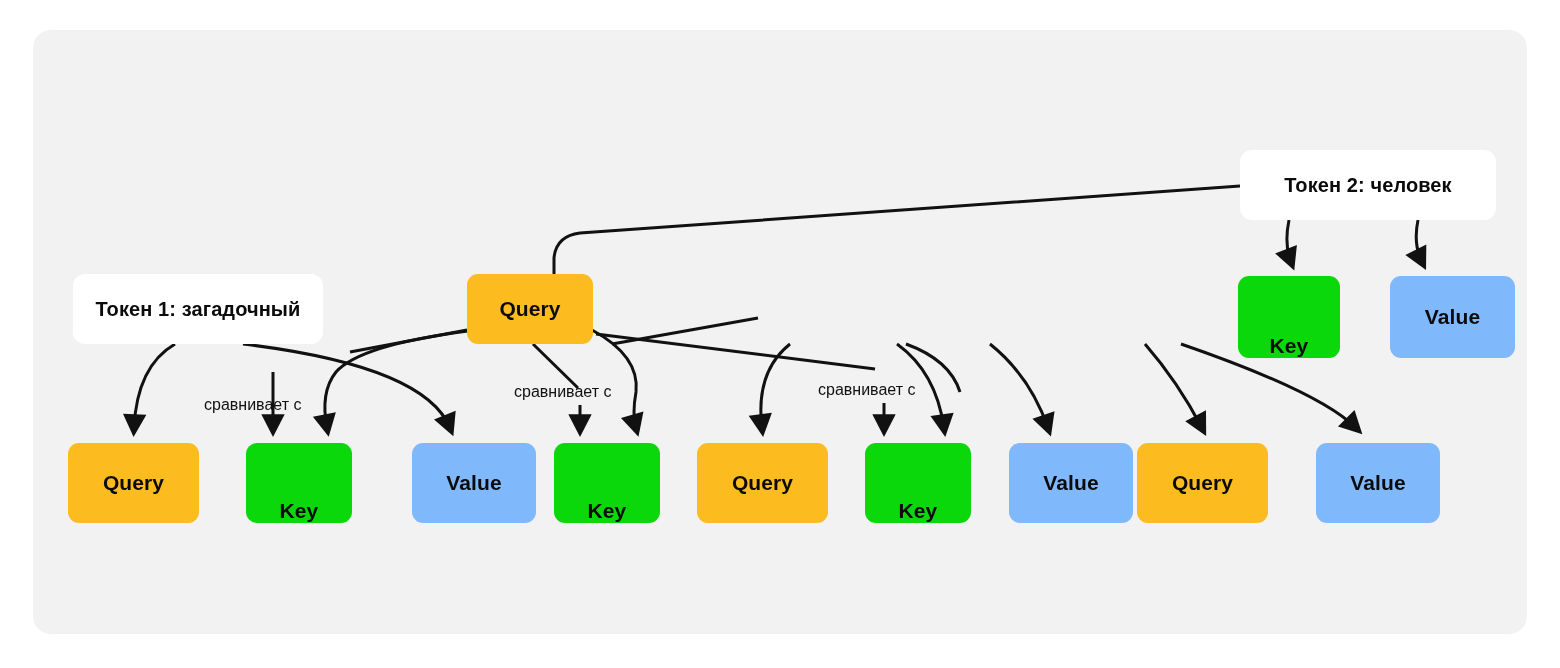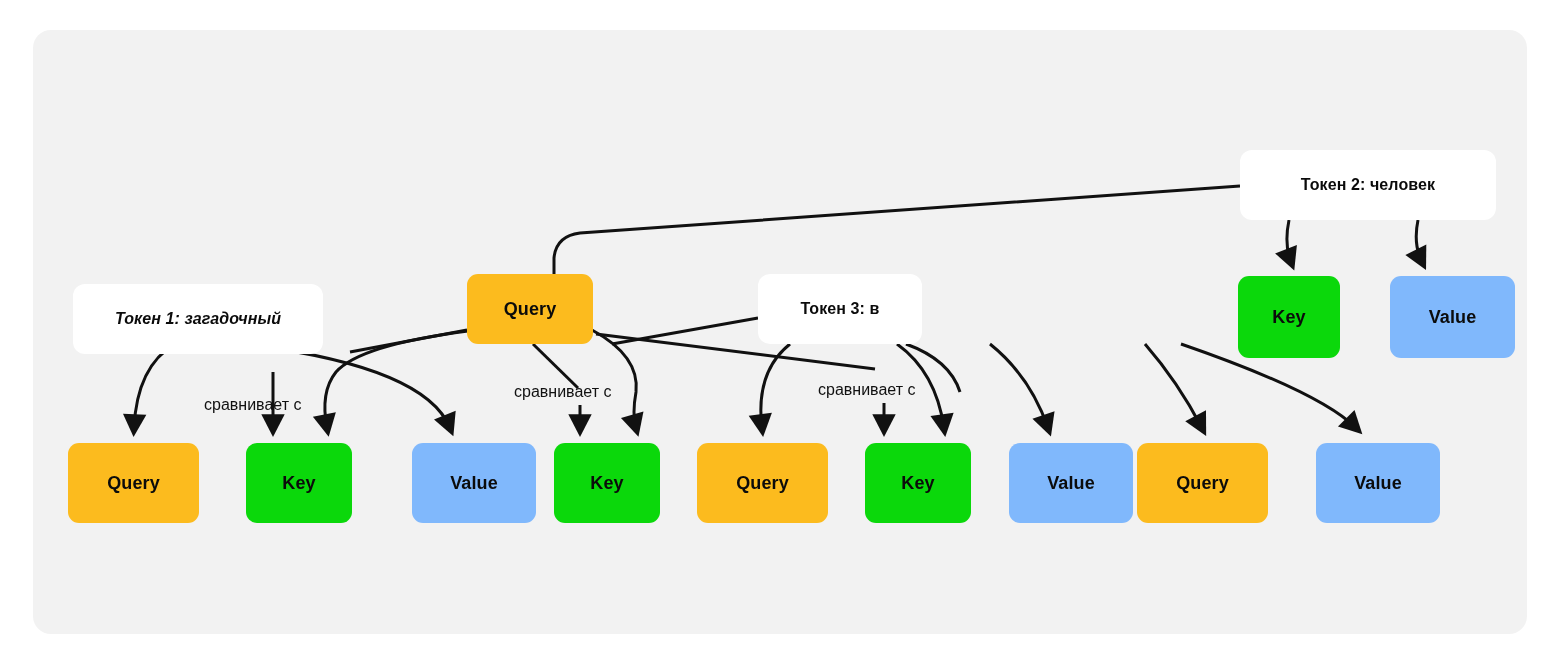--- a/index.html
+++ b/index.html
@@ -42,29 +42,29 @@
     align-items: center;
     justify-content: center;
     border-radius: 10px;
     box-sizing: border-box;
     color: #0b0b0b;
     font-weight: bold;
     letter-spacing: 0.1px;
   }
   .node.token {
     background: #ffffff;
-    font-size: 16px;
+    font-size: 20px;
     border-radius: 12px;
   }
   .node.qkv {
-    font-size: 18px;
+    font-size: 21px;
     border-radius: 11px;
   }
   .node.q { background: #fcbb1e; }
-  .node.k { background: #0bd80b; }
+  .node.k { background: #0bd80b; align-items: flex-end; }
   .node.v { background: #80b8fc; margin-left: 22px; }
   .edge-label {
     position: absolute;
     font-size: 16px;
     font-weight: normal;
     color: #111111;
     white-space: nowrap;
     font-family: "Liberation Sans", sans-serif;
   }
 </style>
@@ -116,31 +116,28 @@
 
     <path d="M1181,344 Q1320,392 1356,428" fill="none" stroke="#111111" stroke-width="3" marker-end="url(#arrowhead)"></path>
 
     <path d="M273,372 L273,428" fill="none" stroke="#111111" stroke-width="3" marker-end="url(#arrowhead)"></path>
 
     <path d="M580,405 L580,428" fill="none" stroke="#111111" stroke-width="3" marker-end="url(#arrowhead)"></path>
 
     <path d="M884,403 L884,428" fill="none" stroke="#111111" stroke-width="3" marker-end="url(#arrowhead)"></path>
   </svg>
 
-  <div class="node token" style="left:73px; top:284px; width:250px; height:70px;font-style:italic;">
+  <div class="node token" style="left:73px; top:274px; width:250px; height:70px;">
     <span>Токен 1: загадочный</span>
   </div>
 
   <div class="node token" style="left:1240px; top:150px; width:256px; height:70px;">
     <span>Токен 2: человек</span>
   </div>
 
-  <div class="node token" style="left:758px; top:274px; width:164px; height:70px;">
-    <span>Токен 3: в</span>
-  </div>
 
 
   <div class="node qkv q" style="left:467px; top:274px; width:126px; height:70px;">
     <span>Query</span>
   </div>
 
   <div class="node qkv k" style="left:1238px; top:276px; width:102px; height:82px;">
     <span>Key</span>
   </div>
 

